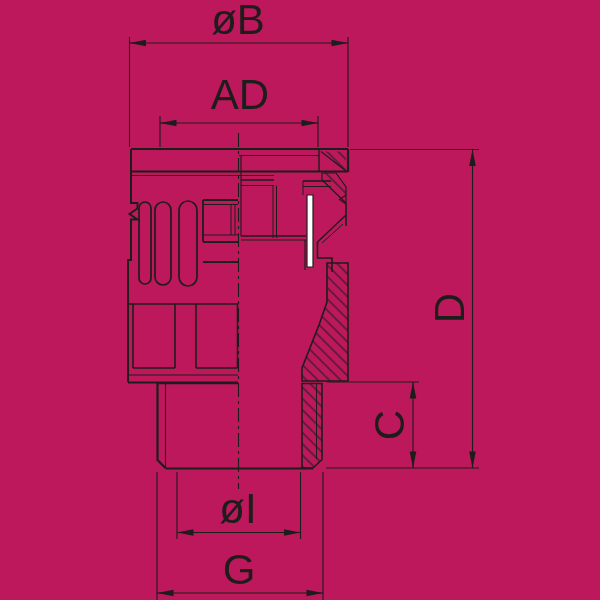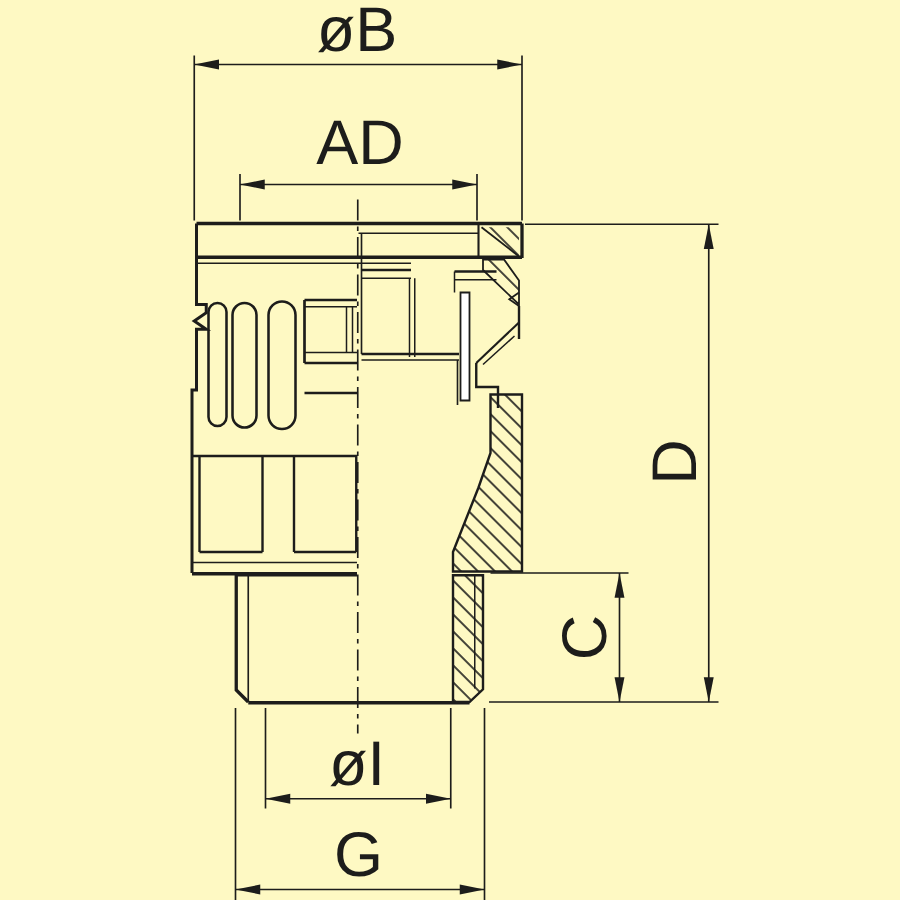--- a/index.html
+++ b/index.html
@@ -1,16 +1,16 @@
 <!DOCTYPE html>
 <html><head>
 <meta charset="utf-8">
 <style>
   html,body{margin:0;padding:0;background:#ffffff;}
-  .page{width:600px;height:600px;position:relative;background:#fef9c3;overflow:hidden;}
+  .page{width:600px;height:600px;position:relative;background:#be185d;overflow:hidden;}
   svg{display:block;}
   text{font-family:"Liberation Sans", sans-serif;font-size:42px;fill:#1d1d1b;}
 </style>
 </head>
 <body>
 
 <div class="page">
 <svg width="600" height="600" viewBox="0 0 600 600">
   <defs>
     <pattern id="hatch" width="8" height="8" patternUnits="userSpaceOnUse" patternTransform="rotate(-45)">

